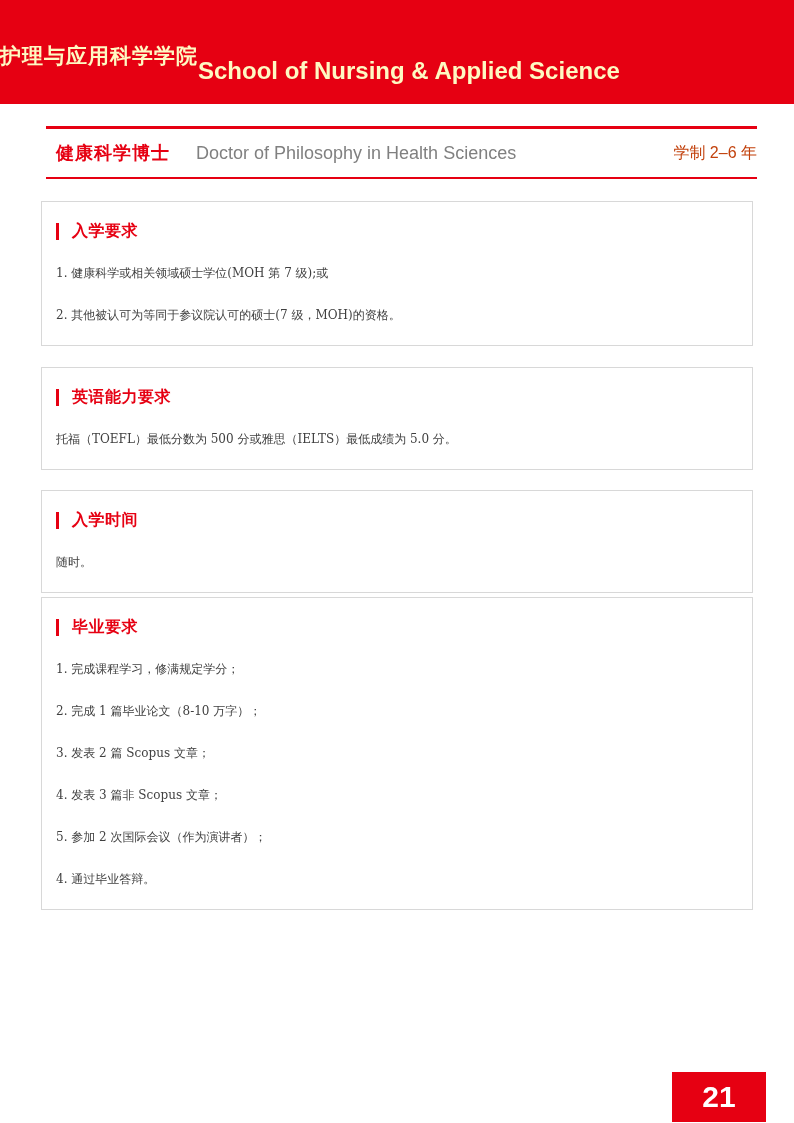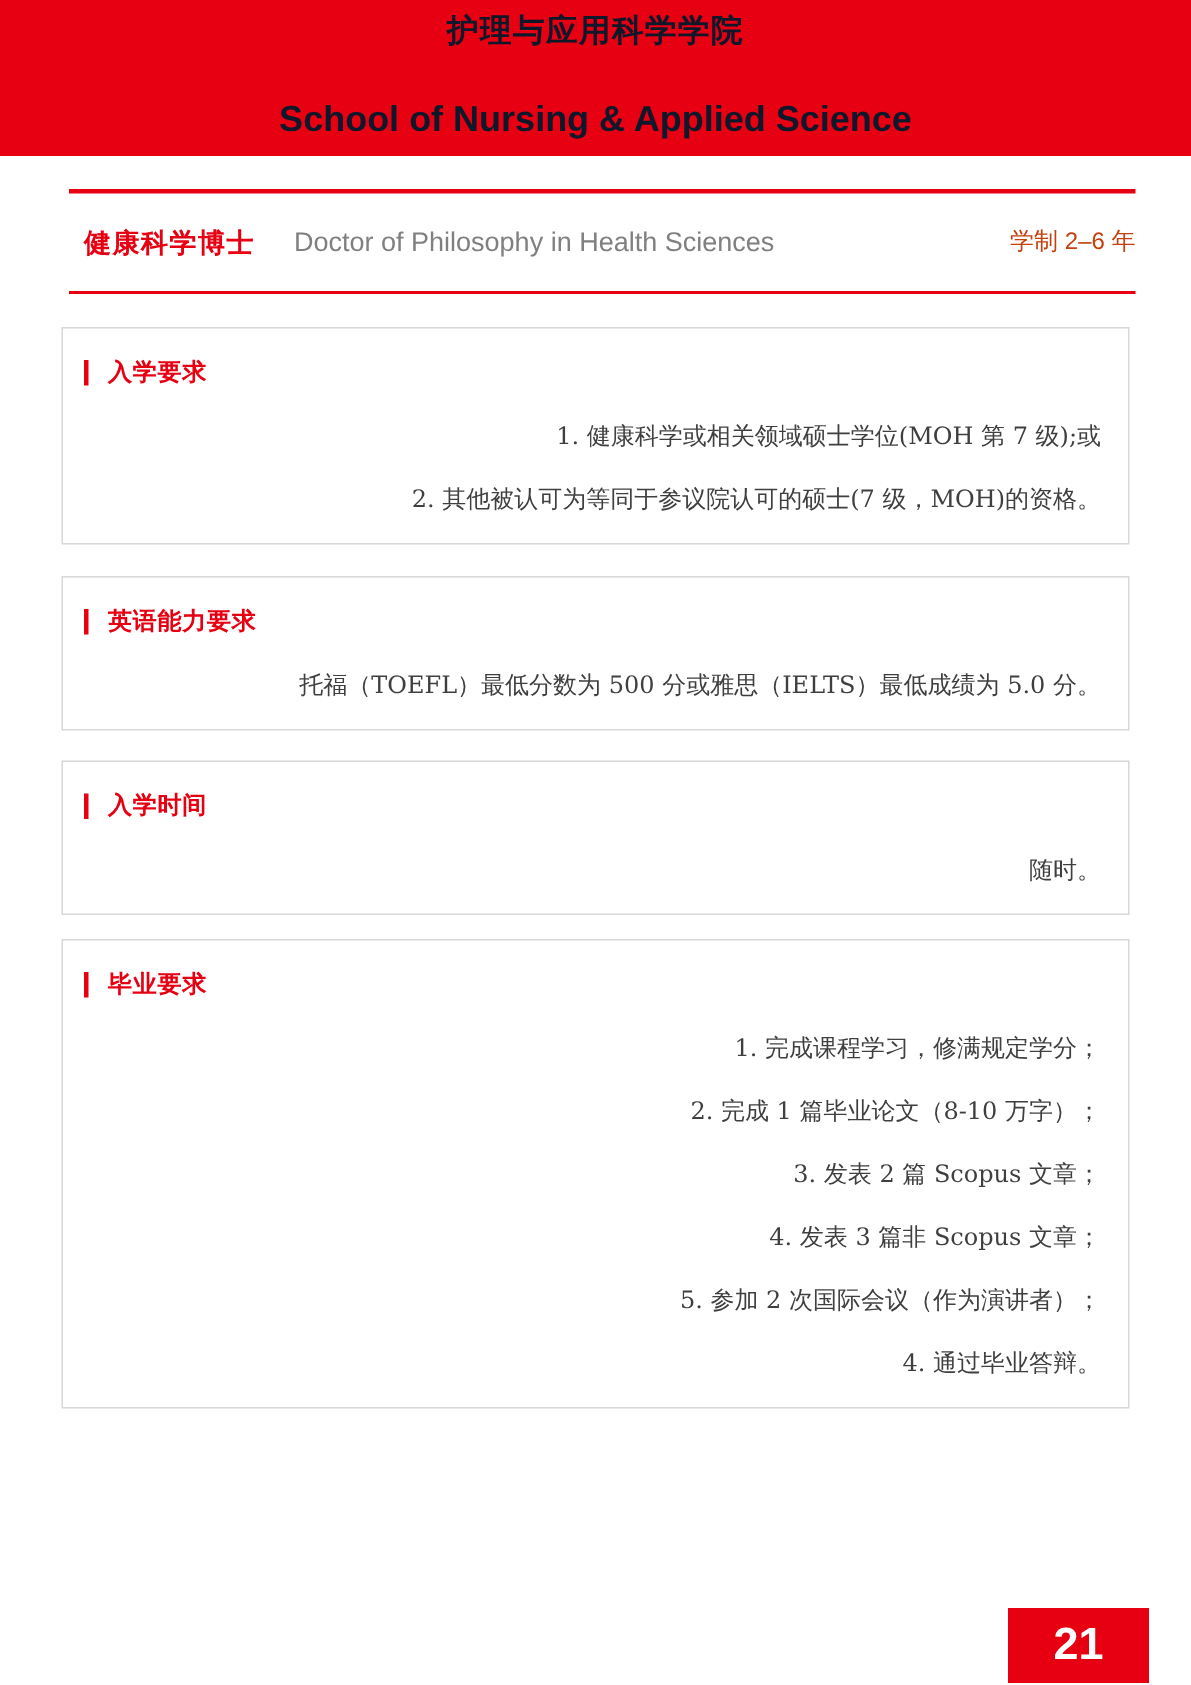--- a/index.html
+++ b/index.html
@@ -8,38 +8,38 @@
     position:relative;
     width:794px; height:1123px;
     background:#ffffff;
     overflow:hidden;
     font-family:"Liberation Sans", sans-serif;
   }
   
   .banner {
     width:794px; height:104px;
     background:#e60012;
-    color:#0f172a;
-    display:flex; flex-direction:column; align-items:center;
+    color:#fef9c3;
+    display:flex; flex-direction:row; align-items:center;
     padding-top:8px;
   }
   .banner-zh {
     font-size:21px; font-weight:bold; line-height:26px;
     letter-spacing:1px;
   }
   .banner-en {
     margin-top:30px;
     font-size:24px; font-weight:bold; line-height:32px;
   }
   
   .rule { margin-left:46px; width:711px; background:#e60012; }
   .rule-top { margin-top:22px; height:3px; }
   .rule-bottom { height:2px; }
   .program-row {
-    height:65px;
+    height:48px;
     margin-left:56px; margin-right:37px;
     display:flex; align-items:center;
   }
   .prog-zh {
     color:#e60012; font-size:18px; font-weight:bold;
     letter-spacing:1px;
   }
   .prog-en {
     margin-left:26px;
     color:#808080; font-size:18px;
@@ -52,42 +52,41 @@
   .box {
     margin-left:41px;
     width:712px;
     border:1px solid #d8d8d8;
     background:#ffffff;
     padding:17px 18px 19px 14px;
   }
   .m1 { margin-top:22px; }
   .m2 { margin-top:21px; }
   .m3 { margin-top:20px; }
-  .m4 { margin-top:16px; }
+  .m4 { margin-top:4px; }
   .sec-title {
     display:flex; align-items:center;
     margin:2px 0 2px 0;
     height:21px;
   }
   .sec-bar {
     width:3px; height:17px;
     background:#e60012;
     margin-right:13px;
   }
   .sec-title-text {
     color:#e60012; font-size:16px; font-weight:bold;
     letter-spacing:0.5px;
     font-family:Liberation Serif, serif;
   }
   .sec-line {
     margin-top:21px;
     color:#3f3f3f;
-    font-size:16px; line-height:21px;
+    font-size:12px; line-height:21px;
     font-family:"DejaVu Serif", serif;
-    text-align:right;
   }
   
   .page-num {
     position:absolute;
     left:672px; top:1072px;
     width:94px; height:50px;
     background:#e60012;
     color:#ffffff;
     display:flex; align-items:center; justify-content:center;
     font-size:30px; font-weight:bold;

